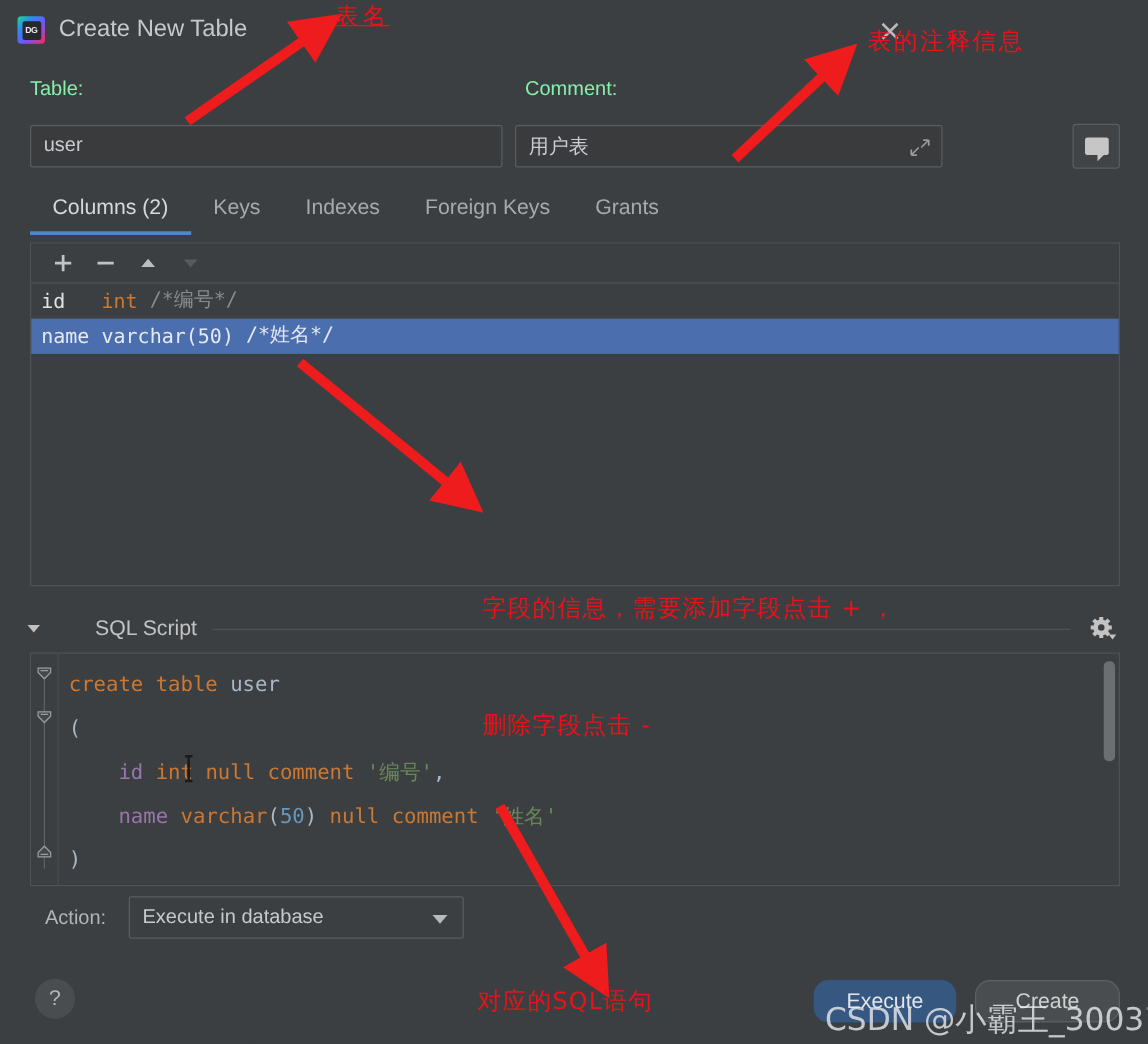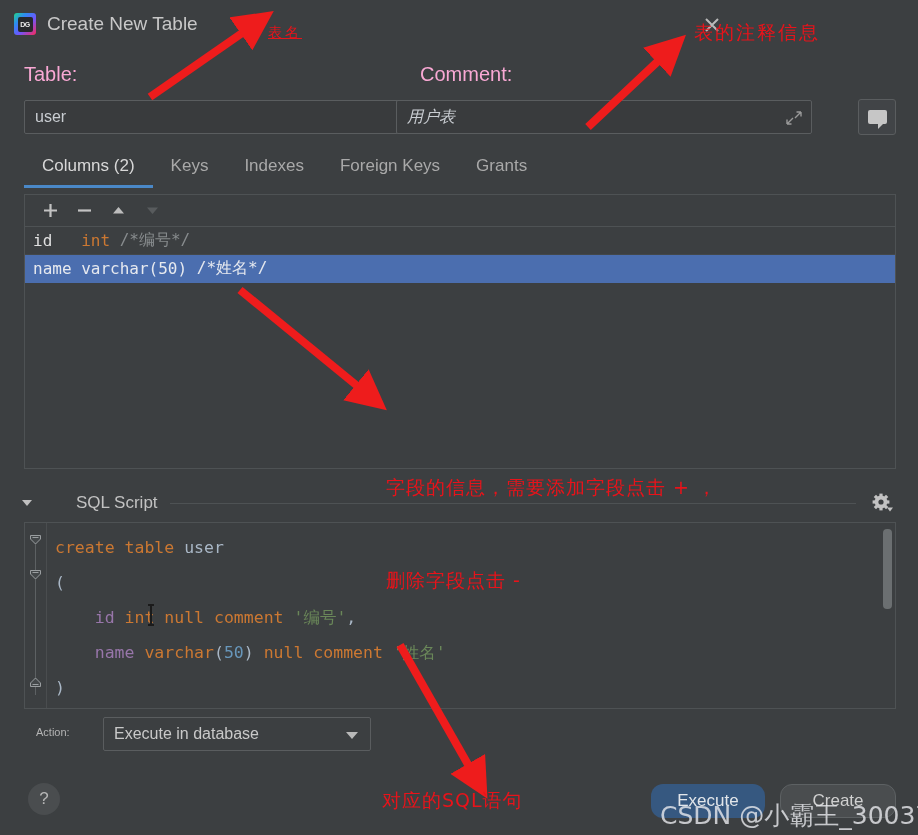--- a/index.html
+++ b/index.html
@@ -55,41 +55,41 @@
     right: 18px; top: 11px;
     width: 28px; height: 28px;
     display: flex; align-items: center; justify-content: center;
     cursor: pointer;
   }
   .close-btn svg { display: block; }
 
   
   .field-label {
     position: absolute;
-    font-size: 20px;
-    color: #f9a8d4;
+    font-size: 16px;
+    color: #86efac;
   }
   #table-label   { left: 24px;  top: 63px; }
   #comment-label { left: 420px; top: 63px; }
 
   .text-input {
     position: absolute;
     height: 34px;
     background: #393b3d;
     border: 1px solid #5a5d5f;
     border-radius: 2px;
     display: flex;
     align-items: center;
     padding: 0 10px;
     font-size: 16px;
     color: #c9cdd2;
     cursor: text;
   }
   #table-input   { left: 24px;  top: 100px; width: 378px; }
-  #comment-input { left: 396px; top: 100px; width: 416px; font-style: italic; }
+  #comment-input { left: 412px; top: 100px; width: 342px; }
 
   .expand-icon {
     position: absolute;
     right: 8px; top: 8px;
     width: 18px; height: 18px;
     cursor: pointer;
   }
   .comment-bubble-btn {
     position: absolute;
     left: 858px; top: 99px;
@@ -182,21 +182,21 @@
   .tok-comment { color: #888c8e; }
 
   
   .anno-text {
     position: absolute;
     color: #e8131a;
     font-family: "DejaVu Sans", sans-serif;
     white-space: pre;
     pointer-events: none;
   }
-  #anno-tablename { left: 268px; top: 24px;  font-size: 14px; letter-spacing: 3px; text-decoration: underline; }
+  #anno-tablename { left: 268px; top: 0;  font-size: 19px; letter-spacing: 3px; text-decoration: underline; }
   #anno-comment   { left: 694px; top: 20px; font-size: 19px; letter-spacing: 2px; }
   #anno-columns   { left: 386px; top: 410px; font-size: 19px; line-height: 31px; letter-spacing: 1px; }
   #anno-sql       { left: 382px; top: 788px; font-size: 19px; letter-spacing: 1px; }
 
   #arrow-layer {
     position: absolute;
     left: 0; top: 0;
     width: 918px; height: 835px;
     pointer-events: none;
   }
@@ -292,21 +292,21 @@
     position: absolute;
     left: 146px; top: 604px;
     width: 10px; height: 22px;
     pointer-events: none;
   }
 
   
   #action-label {
     position: absolute;
     left: 36px; top: 726px;
-    font-size: 11px;
+    font-size: 16px;
     color: #b4b4b4;
   }
   .combo {
     position: absolute;
     left: 103px; top: 717px;
     width: 268px; height: 34px;
     background: #3c3f41;
     border: 1px solid #5a5d5f;
     border-radius: 2px;
     display: flex;

